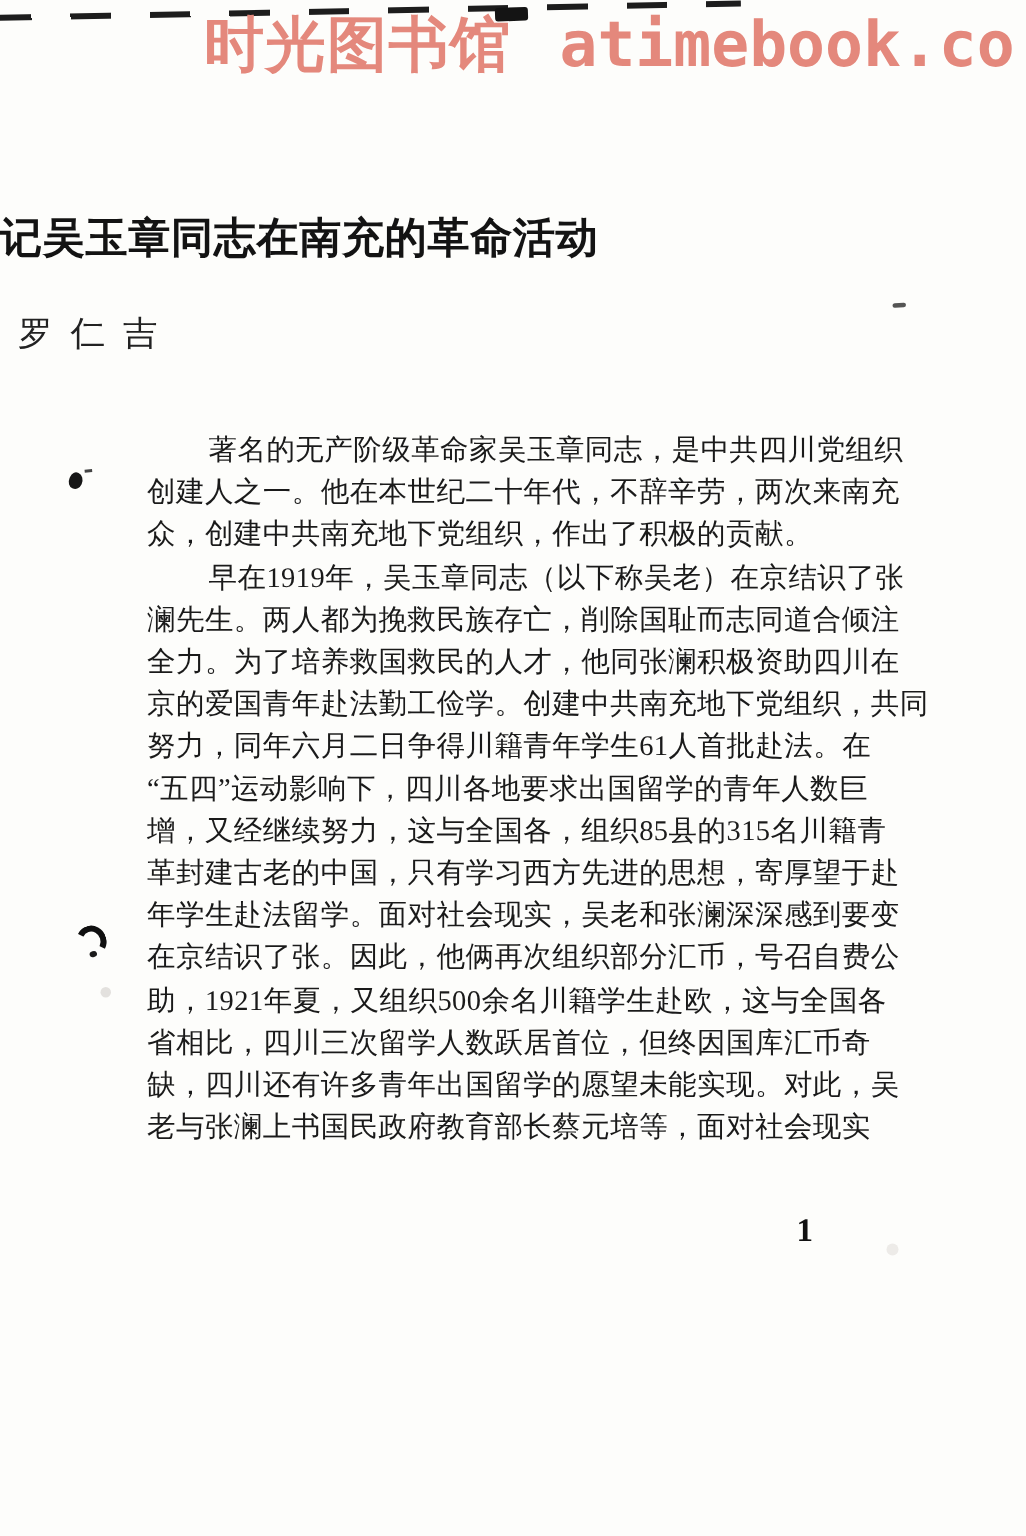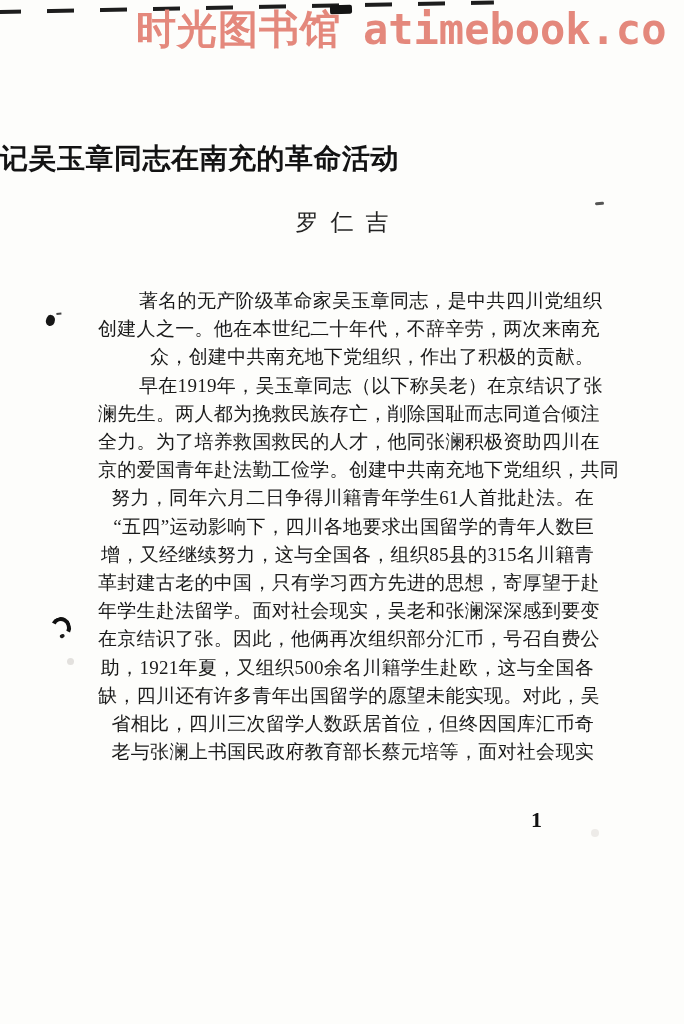--- a/index.html
+++ b/index.html
@@ -28,52 +28,52 @@
   .edge-blob {
     position: absolute; top: 5px; left: 330px;
     width: 22px; height: 9px;
     background: #141414; border-radius: 2px;
     transform: rotate(-2deg);
   }
 
   
   .watermark {
     position: absolute; top: 0; left: 136px;
-    height: 58px; display: flex; align-items: center; gap: 22px;
+    height: 58px; display: flex; align-items: center; gap: 32px;
     white-space: nowrap;
   }
   .watermark .cn {
     font-family: "DejaVu Sans", "Liberation Sans", sans-serif;
     font-weight: 700; font-size: 40px; letter-spacing: 1px;
   }
   .watermark .latin {
     font-family: "DejaVu Sans Mono", "Liberation Mono", monospace;
     font-weight: 700; font-size: 42px; letter-spacing: 0;
   }
 
   .title {
     position: absolute; top: 141px; left: 0; width: 684px;
     text-align: left;
     font-family: "DejaVu Sans", "Liberation Sans", sans-serif;
     font-weight: 700; font-size: 28px; letter-spacing: 0.5px;
     color: #131313; line-height: 36px;
   }
   .author {
     position: absolute; top: 207px; left: 0; width: 684px;
-    text-align: center;
+    text-align: left;
     font-size: 23px; letter-spacing: 12px; text-indent: 12px;
     color: #222; line-height: 32px;
   }
 
   .bodytext {
     position: absolute; top: 287px; left: 98px; width: 496px;
     font-size: 19px; letter-spacing: 0.3px; line-height: 28.2px;
     color: #1a1a1a;
   }
-  .bodytext .line { white-space: nowrap; text-align: right; }
+  .bodytext .line { white-space: nowrap; }
   .bodytext .indent { text-indent: 41px; }
 
   .pagenum {
     position: absolute; top: 806px; left: 531px;
     font-size: 22px; font-weight: 700; color: #111;
     line-height: 28px;
   }
 
   
   .speck-a {
@@ -139,22 +139,22 @@
     <div class="line">澜先生。两人都为挽救民族存亡，削除国耻而志同道合倾注</div>
     <div class="line">全力。为了培养救国救民的人才，他同张澜积极资助四川在</div>
     <div class="line">京的爱国青年赴法勤工俭学。创建中共南充地下党组织，共同</div>
     <div class="line">努力，同年六月二日争得川籍青年学生61人首批赴法。在</div>
     <div class="line">“五四”运动影响下，四川各地要求出国留学的青年人数巨</div>
     <div class="line">增，又经继续努力，这与全国各，组织85县的315名川籍青</div>
     <div class="line">革封建古老的中国，只有学习西方先进的思想，寄厚望于赴</div>
     <div class="line">年学生赴法留学。面对社会现实，吴老和张澜深深感到要变</div>
     <div class="line">在京结识了张。因此，他俩再次组织部分汇币，号召自费公</div>
     <div class="line">助，1921年夏，又组织500余名川籍学生赴欧，这与全国各</div>
+    <div class="line">省相比，四川三次留学人数跃居首位，但终因国库汇币奇</div>
     <div class="line">缺，四川还有许多青年出国留学的愿望未能实现。对此，吴</div>
-    <div class="line">省相比，四川三次留学人数跃居首位，但终因国库汇币奇</div>
     <div class="line">老与张澜上书国民政府教育部长蔡元培等，面对社会现实</div>
   </div>
 
   <div class="pagenum">1</div>
 
   <div class="speck-a"></div>
   <div class="speck-b"></div>
   <div class="speck-c"></div>
   <div class="speck-d"></div>
   <div class="speck-e"></div>

